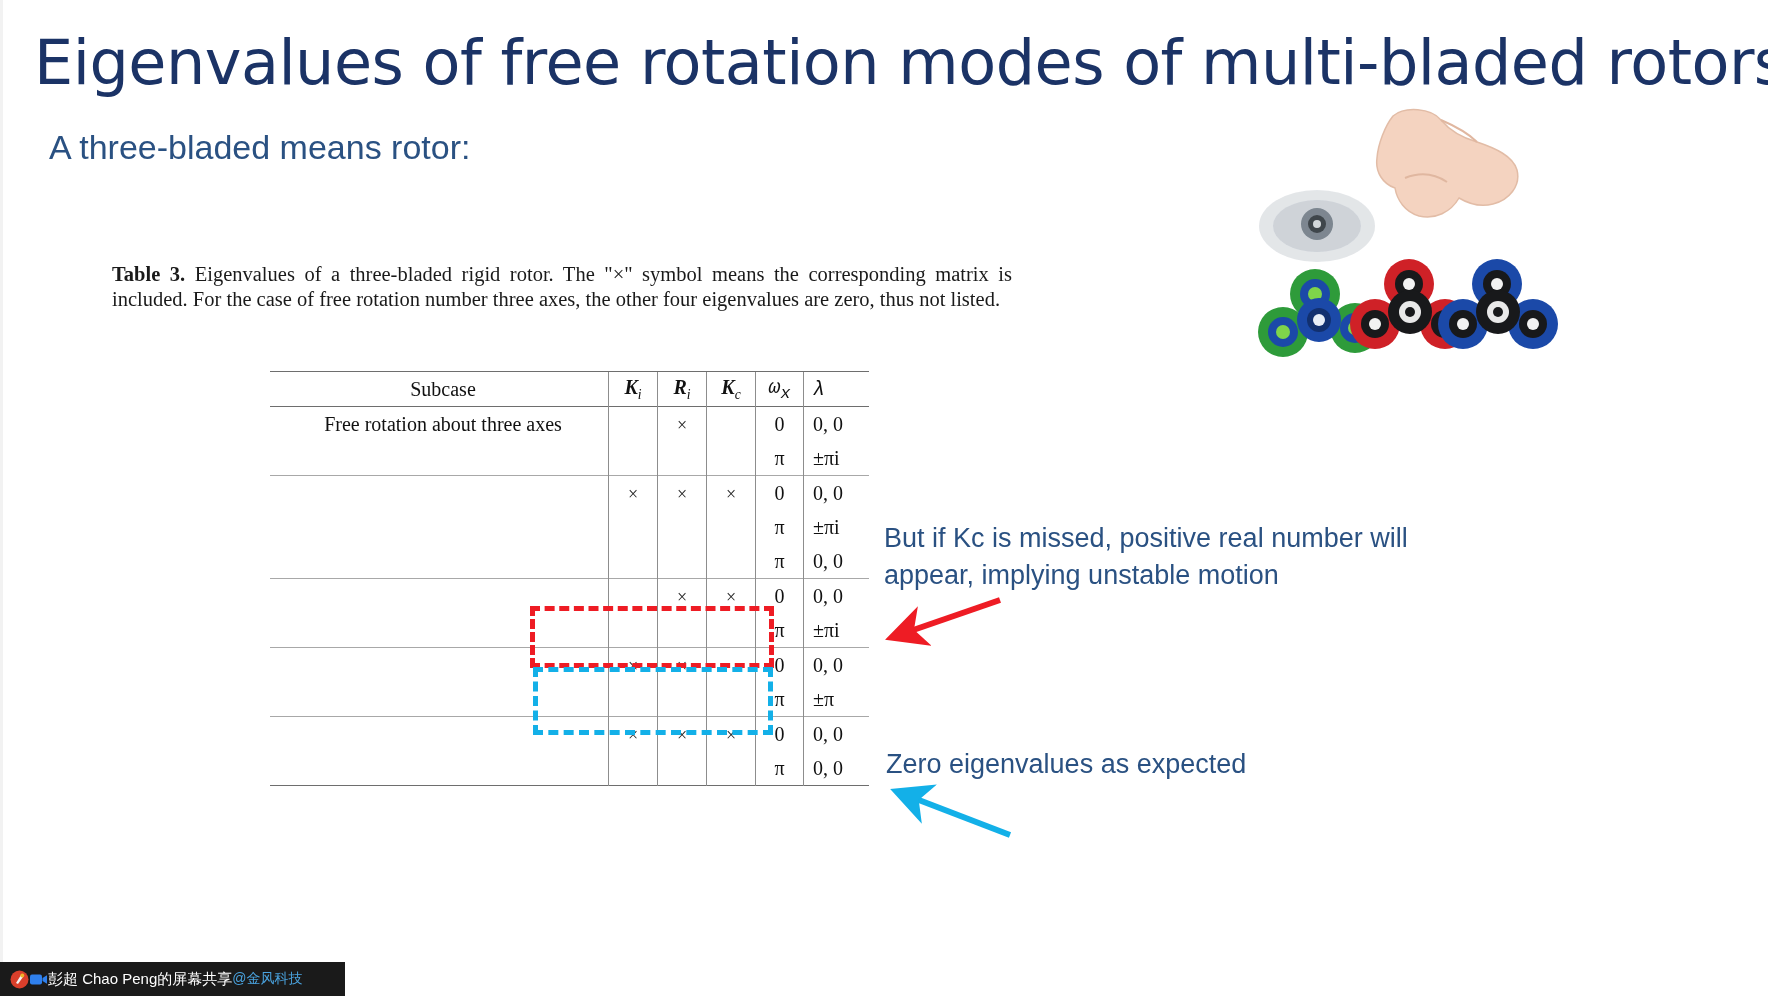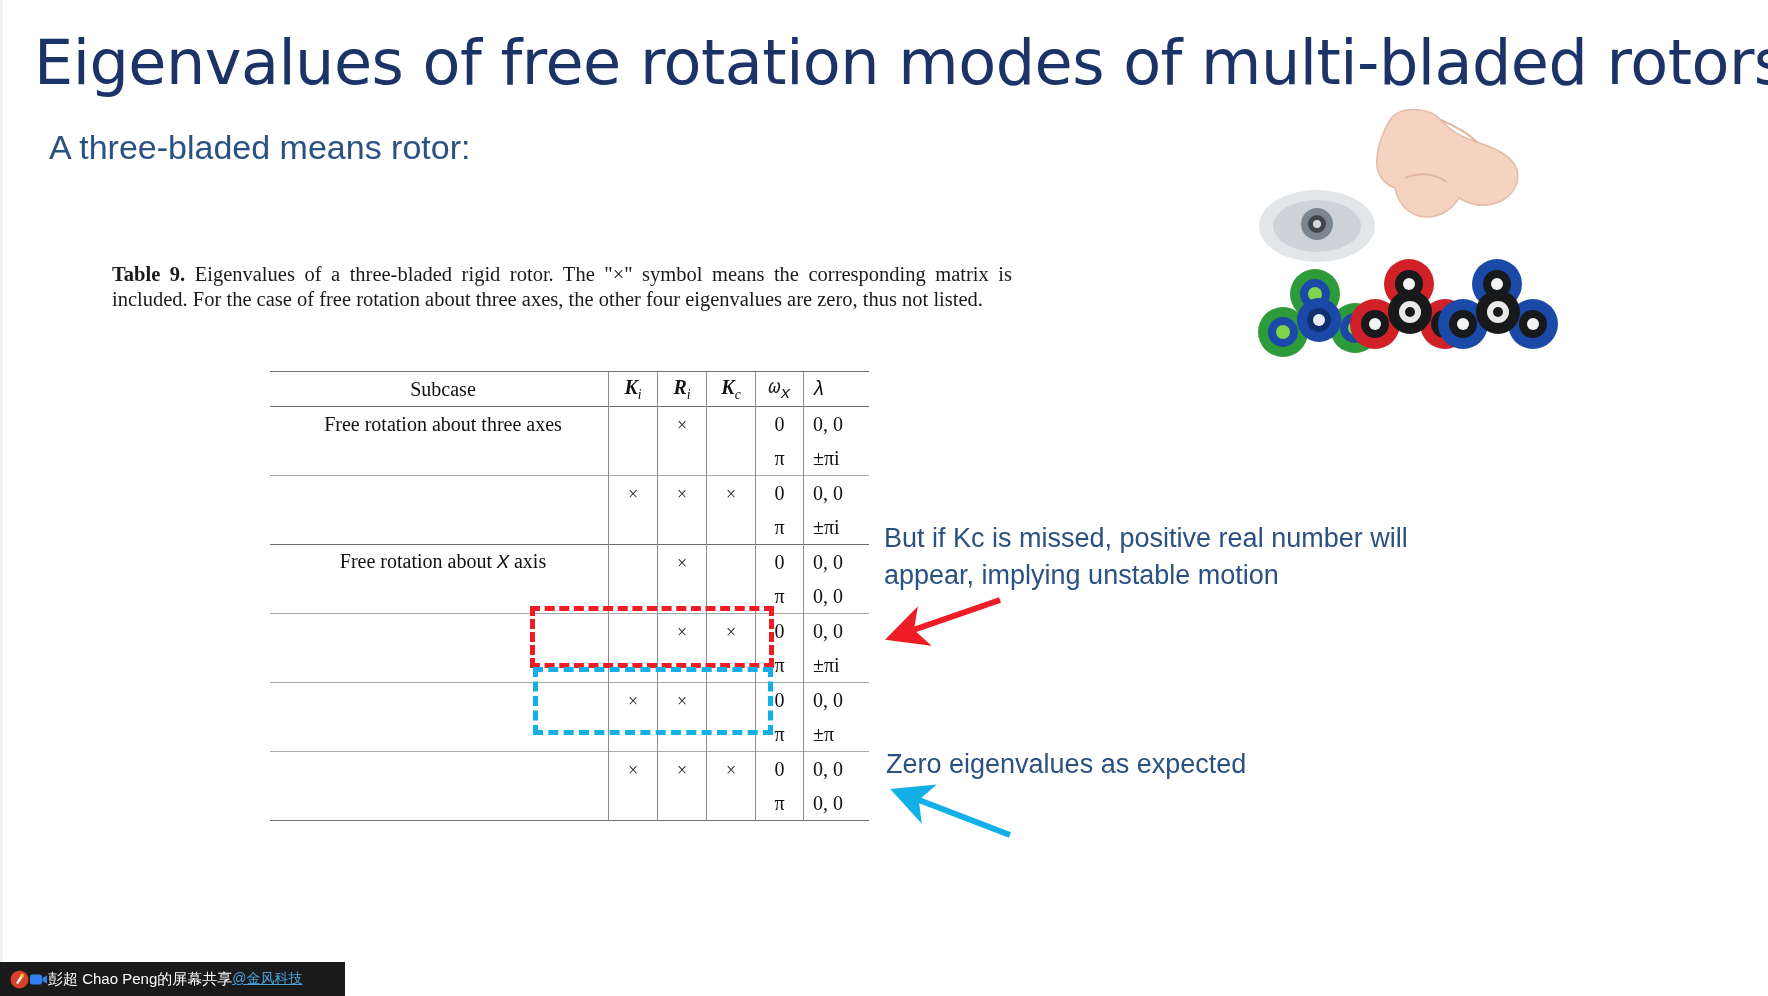--- a/index.html
+++ b/index.html
@@ -93,38 +93,38 @@
   
   .taskbar{
     position:absolute;left:0;bottom:0;width:1768px;height:34px;
     background:#1a1a1a;
   }
   .tb-share{
     position:absolute;left:0;bottom:0;height:34px;
     background:#1a1a1a;display:flex;align-items:center;gap:0;padding:0 10px;
   }
   .tb-label{color:#ffffff;font-size:15px;white-space:nowrap;}
-  .tb-sub{color:#4aa3df;font-size:14px;white-space:nowrap;text-decoration:underline;}
+  .tb-sub{color:#4aa3df;font-size:14px;white-space:nowrap;}
   .tb-icon{width:19px;height:19px;display:inline-block;}
   .tb-sep{
     position:absolute;left:345px;bottom:0;width:1423px;height:34px;background:#ffffff;
   }
 </style>
 </head>
 <body>
 
 <div class="slide">
 
   <div class="edge-strip"></div>
 
   <div class="title">Eigenvalues of free rotation modes of multi-bladed rotors</div>
   <div class="subtitle">A three-bladed means rotor:</div>
 
   <div class="caption">
-    <b>Table 9.</b><span> Eigenvalues of a three-bladed rigid rotor. The "×" symbol means the corresponding matrix is included. For the case of free rotation about three axes, the other four eigenvalues are zero, thus not listed.</span>
+    <b>Table 3.</b><span> Eigenvalues of a three-bladed rigid rotor. The "×" symbol means the corresponding matrix is included. For the case of free rotation number three axes, the other four eigenvalues are zero, thus not listed.</span>
   </div>
 
   <div class="tablewrap">
     <table class="tex">
       <tbody id="tbody-root">
           <tr class="hdr">
             <td class="col-sub toprule">Subcase</td>
             <td class="col-k vline toprule"><span class="mathbf">K<sub>i</sub></span></td>
             <td class="col-k vline toprule"><span class="mathbf">R<sub>i</sub></span></td>
             <td class="col-k vline toprule"><span class="mathbf">K<sub>c</sub></span></td>
@@ -155,28 +155,20 @@
             <td class="col-w vline grouprule">0</td>
             <td class="col-l vline grouprule">0, 0</td>
           </tr>
           <tr>
             <td class="col-sub "></td>
             <td class="col-k vline "></td>
             <td class="col-k vline "></td>
             <td class="col-k vline "></td>
             <td class="col-w vline ">π</td>
             <td class="col-l vline ">±πi</td>
-          </tr>
-          <tr>
-            <td class="col-sub midrule">Free rotation about <span class="mathit">X</span> axis</td>
-            <td class="col-k vline midrule"></td>
-            <td class="col-k vline midrule"><span class="times">×</span></td>
-            <td class="col-k vline midrule"></td>
-            <td class="col-w vline midrule">0</td>
-            <td class="col-l vline midrule">0, 0</td>
           </tr>
           <tr>
             <td class="col-sub "></td>
             <td class="col-k vline "></td>
             <td class="col-k vline "></td>
             <td class="col-k vline "></td>
             <td class="col-w vline ">π</td>
             <td class="col-l vline ">0, 0</td>
           </tr>
           <tr>

